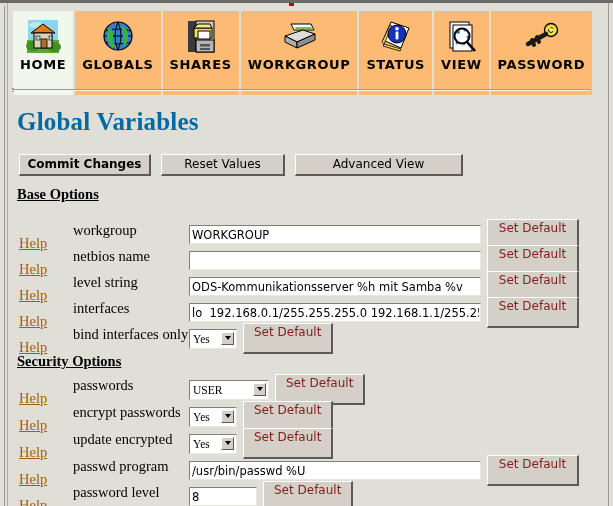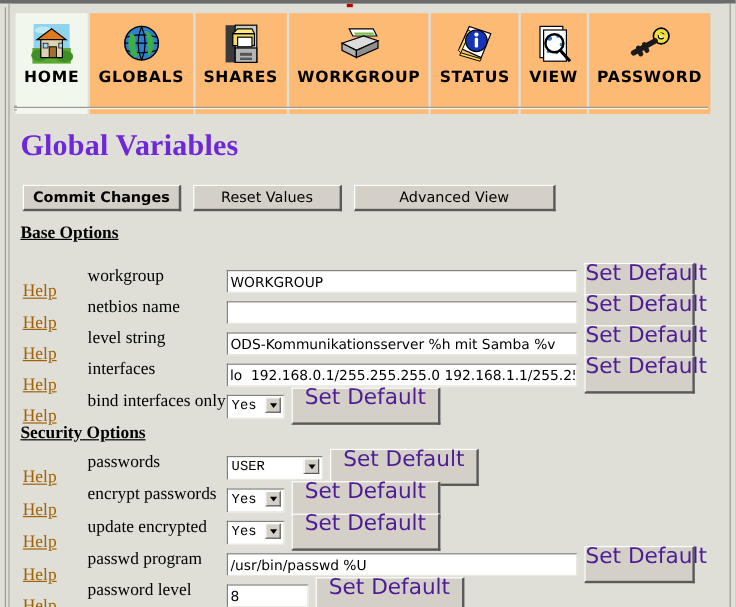--- a/index.html
+++ b/index.html
@@ -131,21 +131,21 @@
   }
 
   
   #page-title {
     position: absolute;
     left: 8px;
     top: 102px;
     font-family: "Liberation Serif", serif;
     font-weight: bold;
     font-size: 25px;
-    color: #6d28d9;
+    color: #0369a1;
     letter-spacing: 0.2px;
     white-space: nowrap;
   }
 
   
   #actions {
     position: absolute;
     left: 10px;
     top: 148px;
     display: flex;
@@ -235,21 +235,21 @@
     outline: none;
   }
   input.wide   { width: 292px; }
   input.narrow { width: 68px; }
 
   .sel-wrap {
     position: relative;
     display: inline-block;
   }
   select.dd {
-    font-family: Liberation Mono, monospace;
+    font-family: Liberation Serif, serif;
     font-size: 11.5px;
     color: #000;
     background: #ffffff;
     border-top: 1px solid #808078;
     border-left: 1px solid #808078;
     border-right: 1px solid #e8e8e0;
     border-bottom: 1px solid #e8e8e0;
     box-sizing: border-box;
     height: 20px;
     padding: 1px 1px 1px 3px;
@@ -279,22 +279,22 @@
   .dd-arrow i {
     display: block;
     width: 0; height: 0;
     border-left: 3px solid transparent;
     border-right: 3px solid transparent;
     border-top: 4px solid #000;
   }
 
   .setdef {
     font-family: "DejaVu Sans", sans-serif;
-    font-size: 18px;
-    color: #4c1d95;
+    font-size: 12px;
+    color: #7f1d1d;
     background: #d4d0c8;
     border-top: 1px solid #ffffff;
     border-left: 1px solid #ffffff;
     border-right: 2px solid #5a5a5a;
     border-bottom: 2px solid #5a5a5a;
     box-sizing: border-box;
     height: 31px;
     padding: 0 10px;
     line-height: 16px;
     cursor: pointer;

